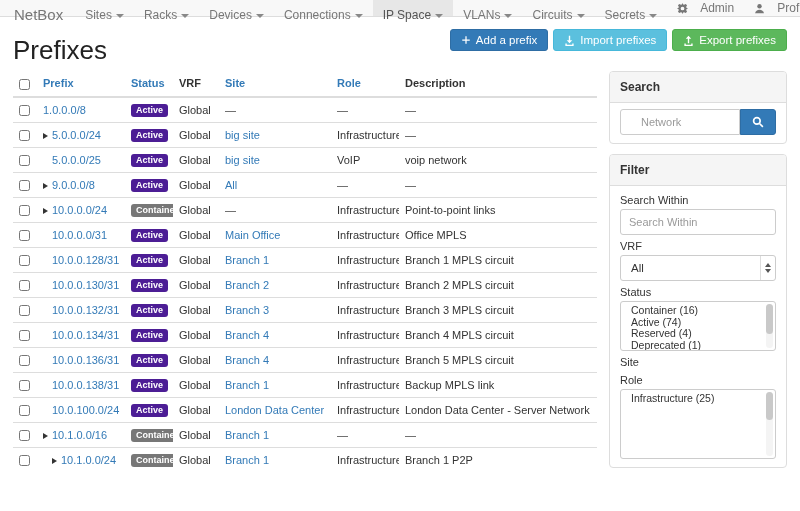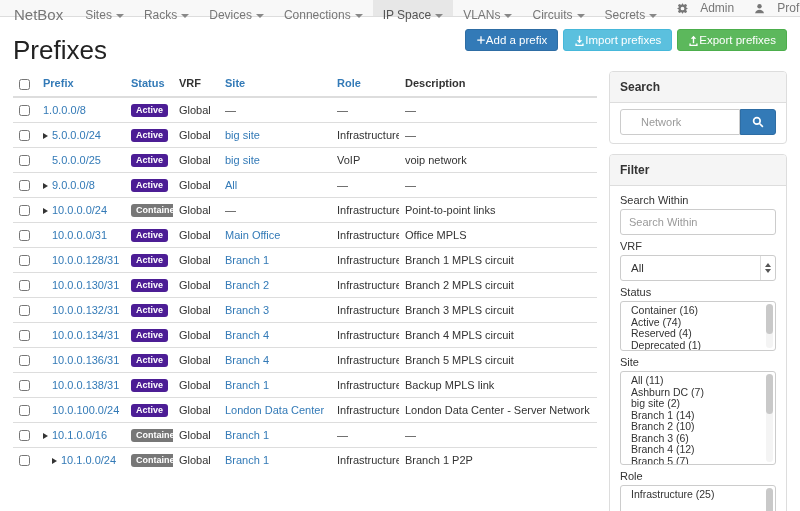--- a/index.html
+++ b/index.html
@@ -19,21 +19,21 @@
     border-left:4px solid transparent; border-right:4px solid transparent; border-top:4px solid #888; }
   .nav-right { margin-left:auto; display:flex; }
   .nav-right .nav-item { display:flex; align-items:center; gap:12px; }
   .nav-right svg { display:block; }
   
   .container { padding:4px 13px 0; }
   .page-header { display:flex; justify-content:space-between; align-items:flex-start; margin:8px 0 6px; }
   h1.page-title { margin:6px 0 0; font-size:26px; line-height:30px; font-weight:400; color:#222; }
   .actions { display:flex; gap:5px; }
   .btn { border:1px solid transparent; border-radius:3px; color:#fff; font-size:11.5px;
-    padding:4px 10px; display:flex; align-items:center; cursor:pointer; font-family:inherit; }
+    padding:4px 10px; display:flex; align-items:center; gap:5px; cursor:pointer; font-family:inherit; }
   .btn svg { display:block; }
   
   .main-row { display:flex; gap:12px; align-items:flex-start; }
   .table-col { flex:1; min-width:0; }
   
   table.obj-table { width:100%; border-collapse:collapse; font-size:11px; table-layout:fixed; }
   .obj-table th { text-align:left; padding:6px 6px; border-bottom:2px solid #ddd; font-size:11px; color:#333; }
   .obj-table th.sortable { color:#337ab7; cursor:pointer; }
   .obj-table td { padding:5px 6px; border-top:1px solid #ddd; white-space:nowrap; overflow:hidden; }
   .c0 { width:24px; } .c1 { width:88px; } .c2 { width:48px; } .c3 { width:46px; }
@@ -337,35 +337,20 @@
                 <div class="lb-opt">Active (74)</div>
                 <div class="lb-opt">Reserved (4)</div>
                 <div class="lb-opt">Deprecated (1)</div>
               </div>
             <div class="sb-track">
                 <div class="sb-thumb thumb-status"></div>
               </div>
           </div>
 
           <div class="flabel">Site</div>
-          <div class="listbox lb-site">
-            <div>
-                <div class="lb-opt">All (11)</div>
-                <div class="lb-opt">Ashburn DC (7)</div>
-                <div class="lb-opt">big site (2)</div>
-                <div class="lb-opt">Branch 1 (14)</div>
-                <div class="lb-opt">Branch 2 (10)</div>
-                <div class="lb-opt">Branch 3 (6)</div>
-                <div class="lb-opt">Branch 4 (12)</div>
-                <div class="lb-opt">Branch 5 (7)</div>
-              </div>
-            <div class="sb-track">
-                <div class="sb-thumb thumb-site"></div>
-              </div>
-          </div>
 
           <div class="flabel">Role</div>
           <div class="listbox lb-role">
             <div>
                 <div class="lb-opt">Infrastructure (25)</div>
               </div>
             <div class="sb-track">
                 <div class="sb-thumb thumb-role"></div>
               </div>
           </div>

